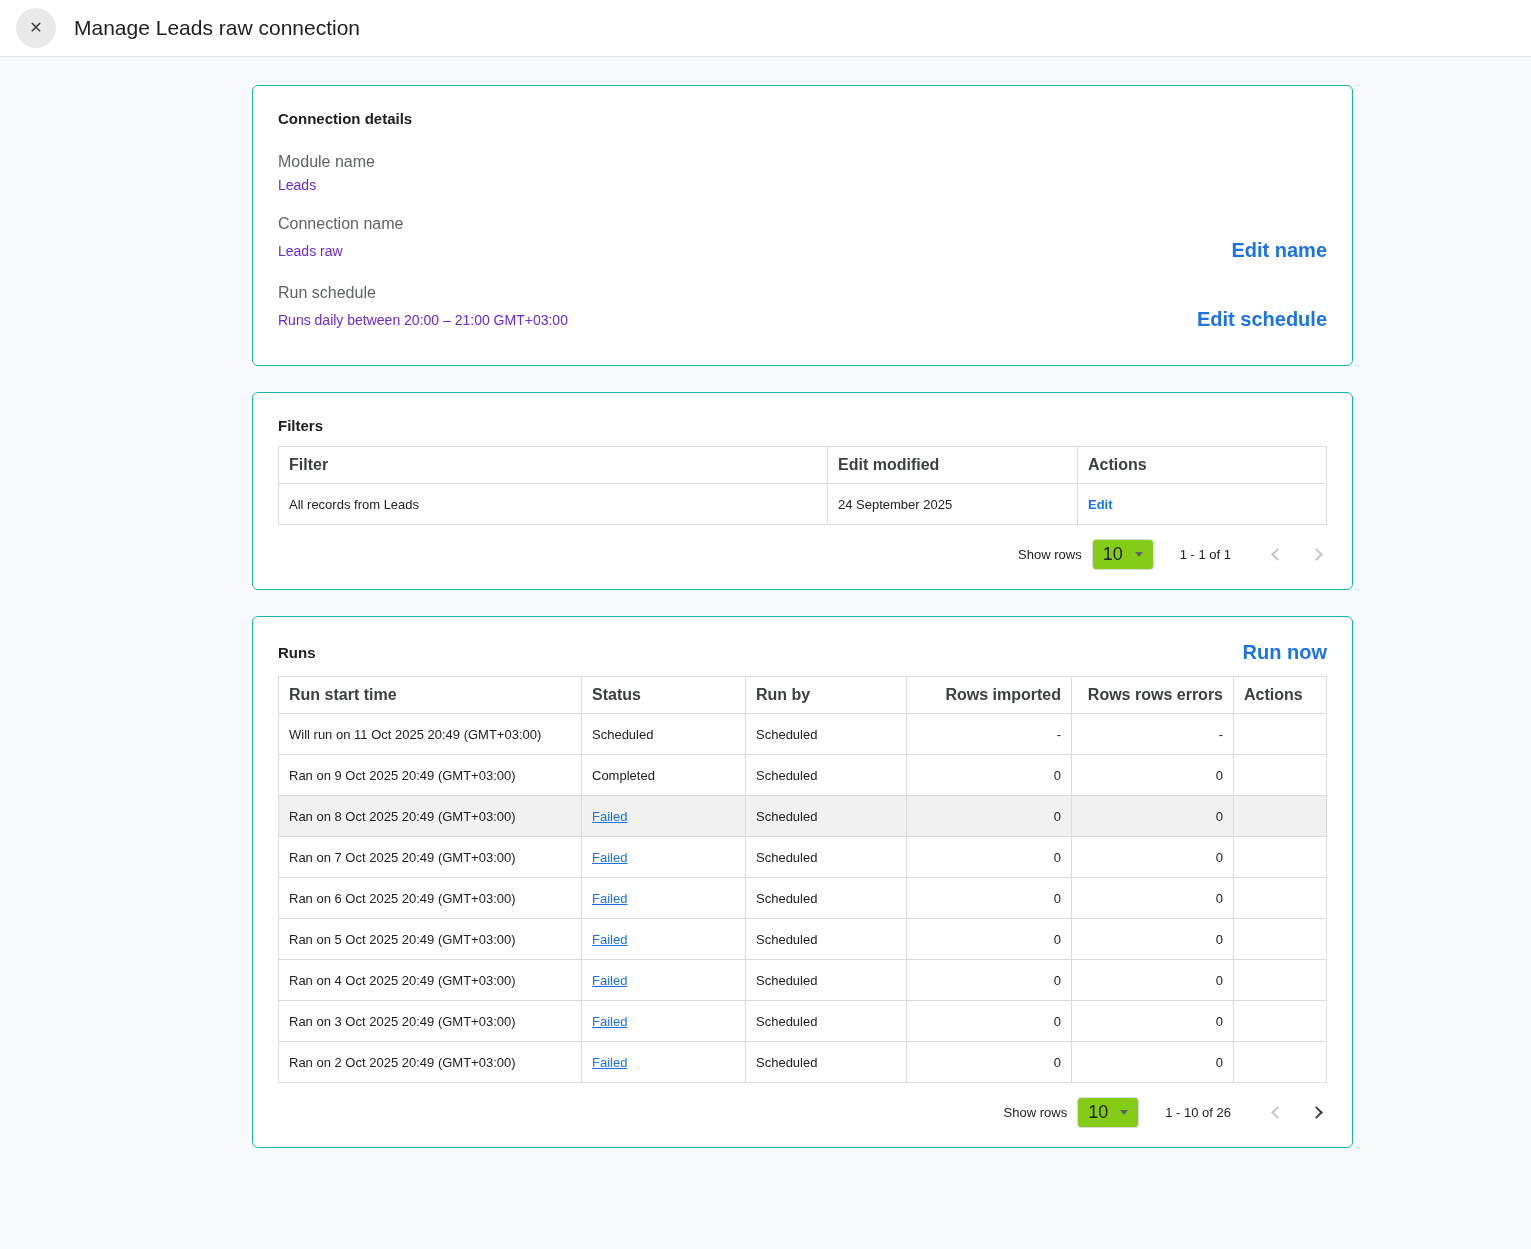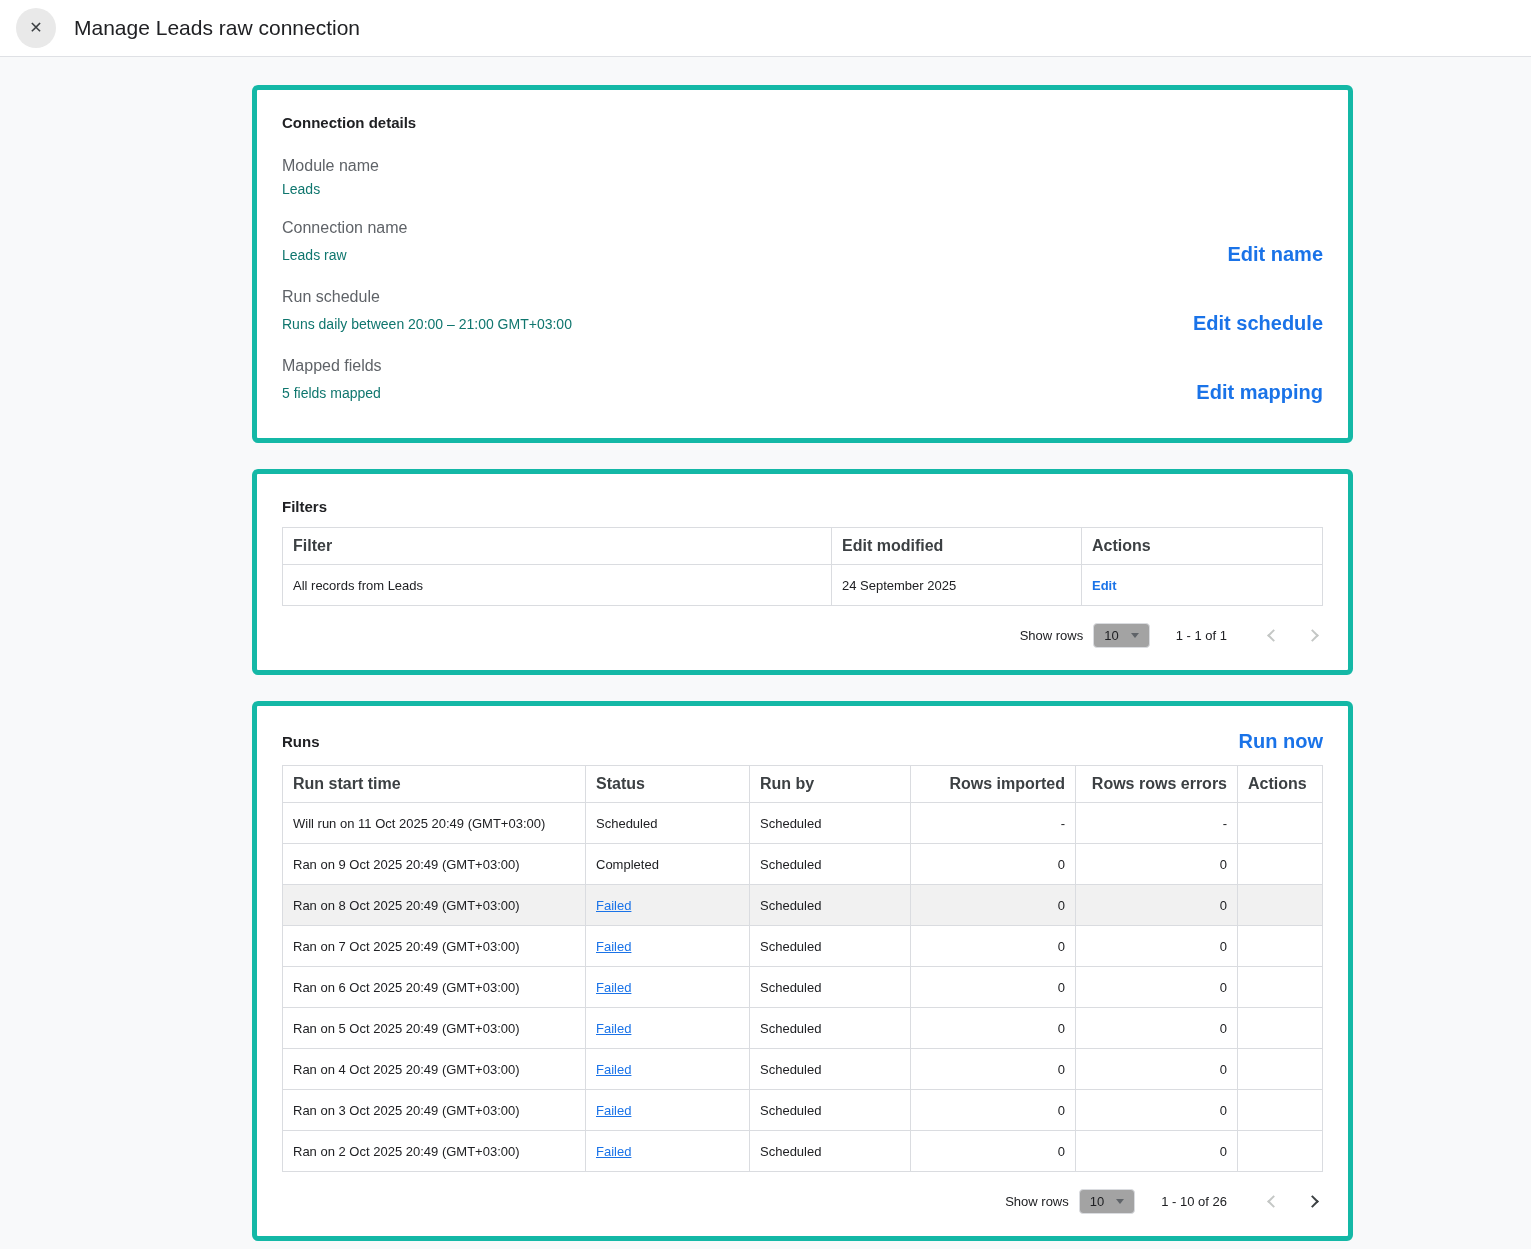--- a/index.html
+++ b/index.html
@@ -23,34 +23,34 @@
     display:flex; align-items:center; justify-content:center;
     flex:0 0 auto;
   }
   .close-x { font-size:16px; color:#3c4043; line-height:1; }
   .page-title { font-size:21px; font-weight:400; color:#202124; margin-left:18px; }
 
   
   .content { padding:28px 0 0 252px; }
   .card {
     width:1101px; background:#fff;
-    border:5px solid #14b8a6; border-radius:6px;
+    border:1px solid #14b8a6; border-radius:6px;
     padding:24px 25px 16px 25px;
     margin-bottom:26px;
   }
   .card-title { font-size:15px; font-weight:bold; color:#202124; }
 
   
   .details-card { padding-bottom:30px; }
   .details-card .card-title { margin-bottom:26px; }
   .field-group { margin-bottom:22px; }
   .field-group:last-child { margin-bottom:4px; }
   .field-label { font-size:16px; color:#5f6368; margin-bottom:6px; }
   .field-row { display:flex; justify-content:space-between; align-items:center; }
-  .field-value { font-size:14px; color:#0f766e; }
+  .field-value { font-size:14px; color:#6d28d9; }
 
   
   .link { color:#1a73e8; text-decoration:none; cursor:pointer; }
   .action-link { font-size:20px; font-weight:bold; }
   .table-link { font-size:13px; font-weight:bold; }
   .underlined { text-decoration:underline; font-weight:normal; font-size:13px; }
 
   
   .table-wrap { margin-top:12px; }
   table.data-table { width:100%; border-collapse:collapse; table-layout:fixed; }
@@ -71,22 +71,22 @@
 
   
   .pagination {
     display:flex; align-items:center; justify-content:flex-end;
     margin-top:10px; height:38px; font-size:13px; color:#202124;
   }
   .pag-label { margin-right:10px; }
   .page-size-select {
     display:flex; align-items:center; gap:12px;
     border:1px solid #dadce0; border-radius:4px;
-    padding:4px 10px; background:#a3a3a3; cursor:pointer;
-    font-size:13px; color:#202124;
+    padding:4px 10px; background:#84cc16; cursor:pointer;
+    font-size:18px; color:#202124;
   }
   .caret {
     width:0; height:0;
     border-left:4px solid transparent;
     border-right:4px solid transparent;
     border-top:5px solid #5f6368;
     display:inline-block;
   }
   .pag-range { margin-left:26px; }
   .pag-btn { background:none; border:none; cursor:pointer; padding:4px 6px; }
@@ -132,27 +132,20 @@
     </div>
 
     <div class="field-group">
       <div class="field-label">Run schedule</div>
       <div class="field-row">
         <span class="field-value">Runs daily between 20:00 – 21:00 GMT+03:00</span>
         <a class="link action-link">Edit schedule</a>
       </div>
     </div>
 
-    <div class="field-group">
-      <div class="field-label">Mapped fields</div>
-      <div class="field-row">
-        <span class="field-value">5 fields mapped</span>
-        <a class="link action-link">Edit mapping</a>
-      </div>
-    </div>
   </section>
 
   <section class="card">
     <h2 class="card-title">Filters</h2>
 
     <div class="table-wrap">
       <table class="data-table">
         <colgroup>
             <col style="width:549px">
             <col style="width:250px">

